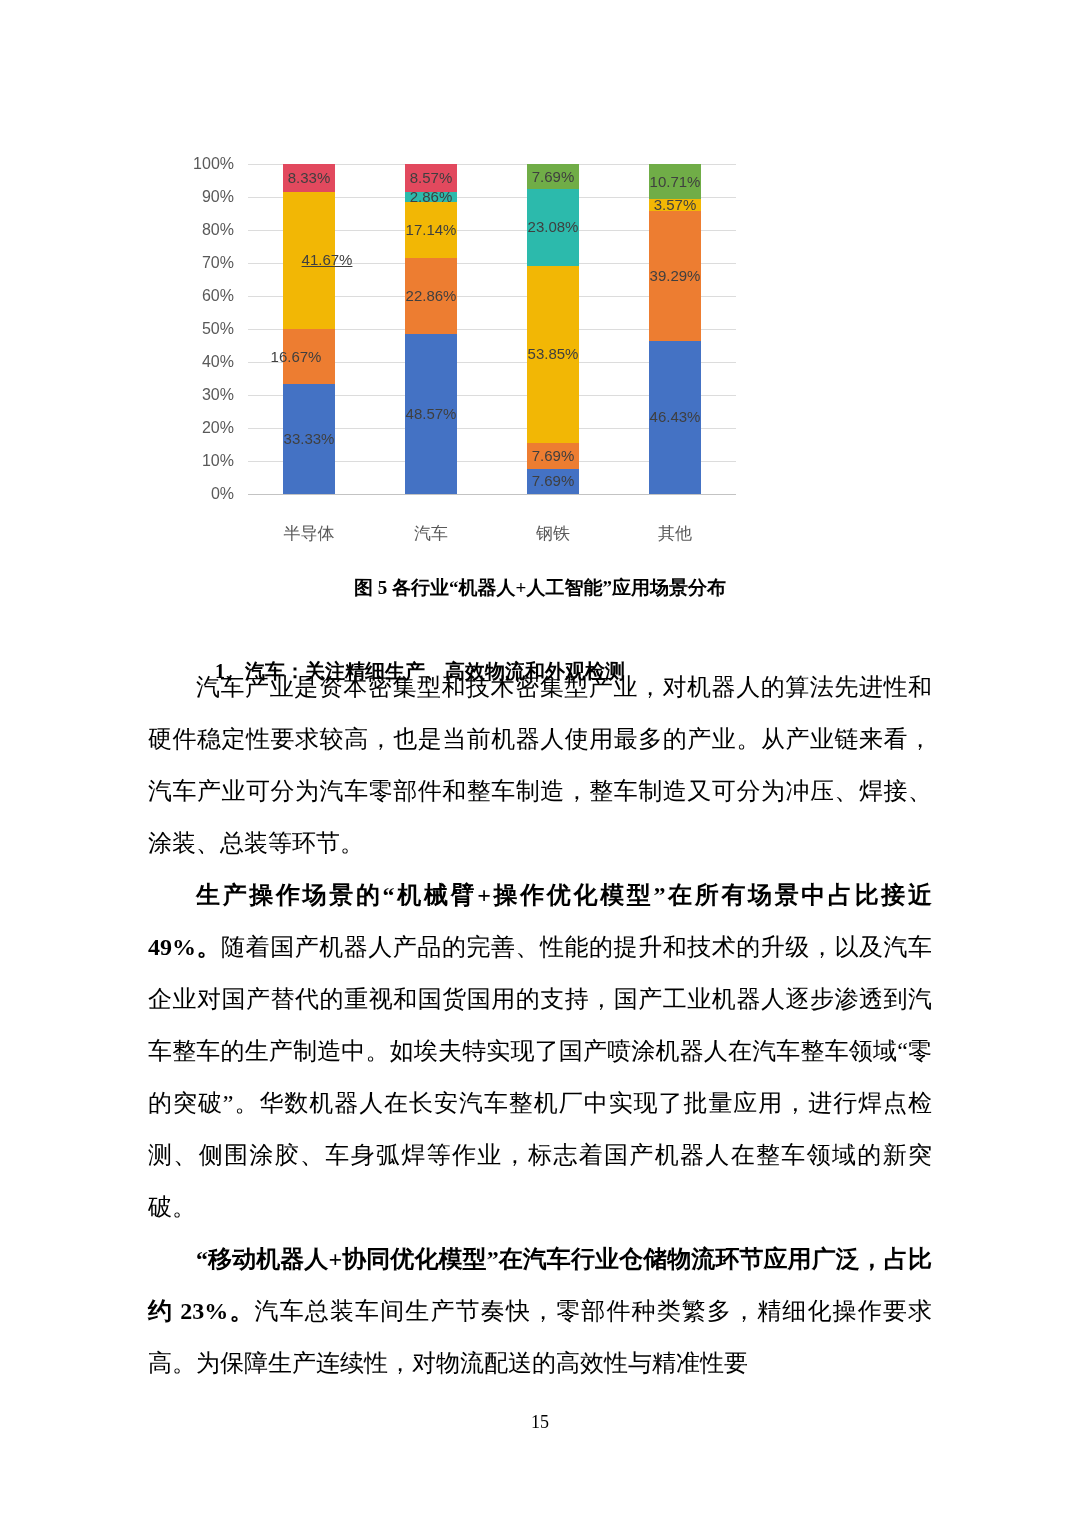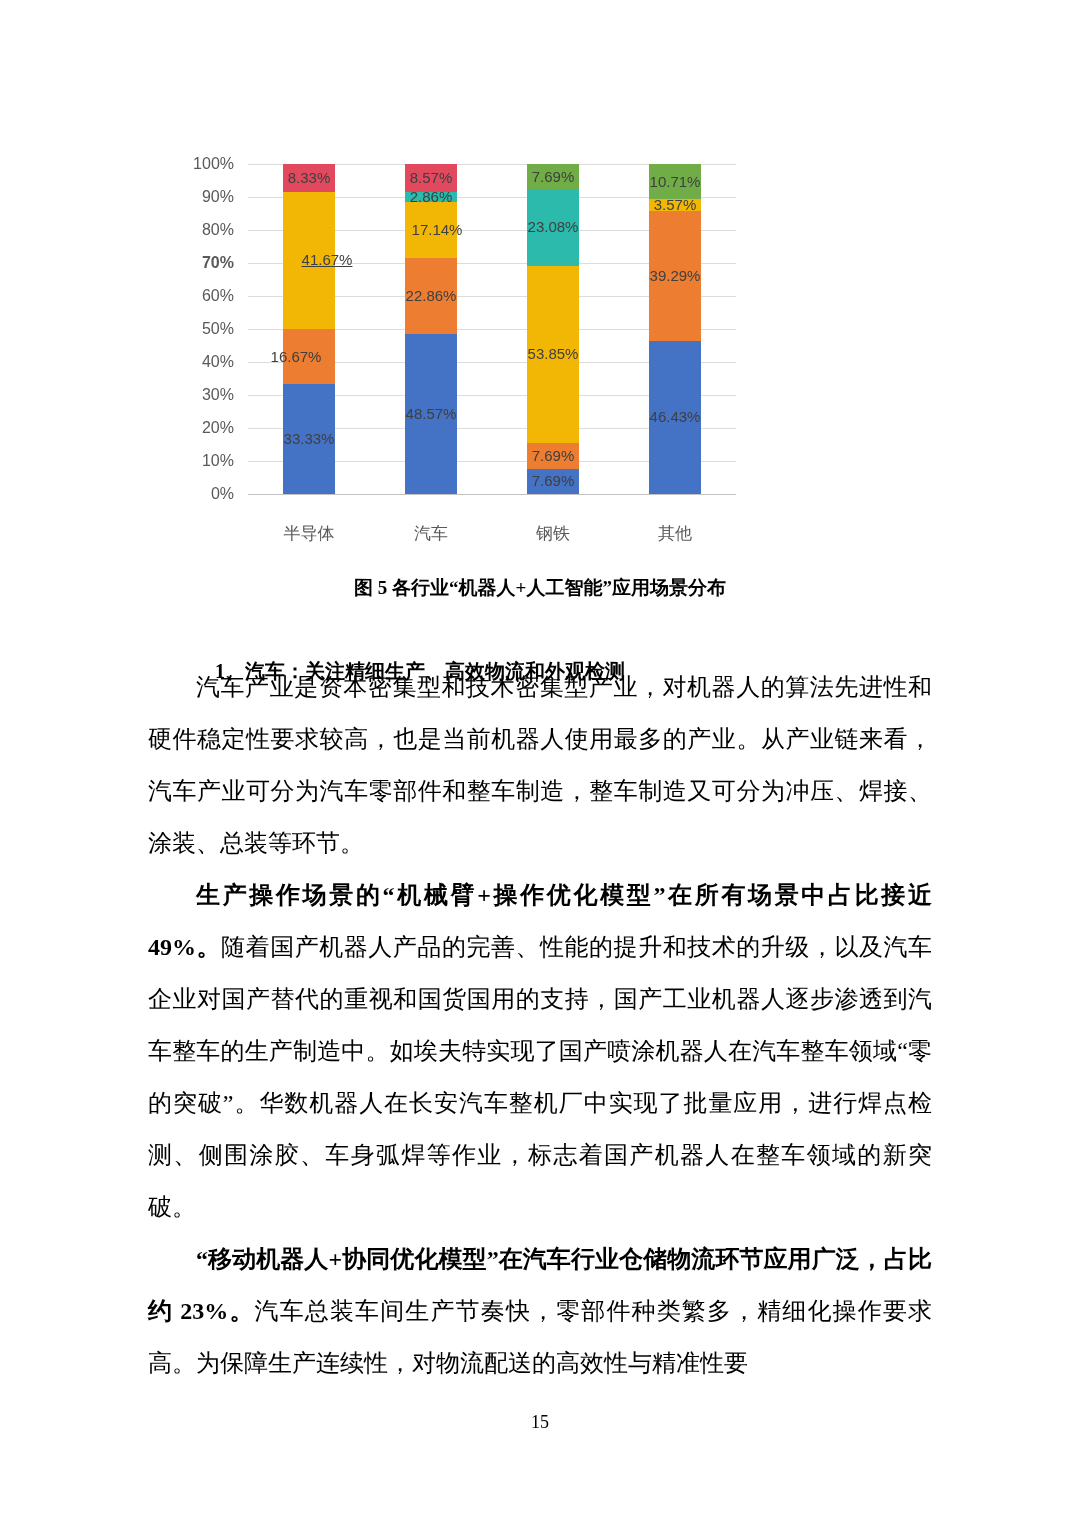--- a/index.html
+++ b/index.html
@@ -68,21 +68,21 @@
   }
 </style>
 </head>
 <body>
 
 <div class="chart-wrap">
   <div class="yaxis" id="yaxis">
       <div class="ytick" style="top: 8px;">100%</div>
       <div class="ytick" style="top: 41px;">90%</div>
       <div class="ytick" style="top: 74px;">80%</div>
-      <div class="ytick" style="top: 107px; font-weight: bold;">70%</div>
+      <div class="ytick" style="top: 107px;">70%</div>
       <div class="ytick" style="top: 140px;">60%</div>
       <div class="ytick" style="top: 173px;">50%</div>
       <div class="ytick" style="top: 206px;">40%</div>
       <div class="ytick" style="top: 239px;">30%</div>
       <div class="ytick" style="top: 272px;">20%</div>
       <div class="ytick" style="top: 305px;">10%</div>
       <div class="ytick" style="top: 338px;">0%</div>
     </div>
   <div class="plot" id="plot">
       <div class="gridline" style="top: 0px;"></div>
@@ -102,21 +102,21 @@
       <div class="seglabel" style="left: 48px; bottom: 127.494px;">16.67%</div>
       <div class="seg" style="left: 35px; bottom: 165px; width: 52px; height: 137.511px; background: rgb(242, 183, 5);"></div>
       <div class="seglabel" style="left: 79px; bottom: 223.755px; text-decoration: underline;">41.67%</div>
       <div class="seg" style="left: 35px; bottom: 302.511px; width: 52px; height: 27.489px; background: rgb(226, 73, 94);"></div>
       <div class="seglabel" style="left: 61px; bottom: 306.255px;">8.33%</div>
       <div class="seg" style="left: 157px; bottom: 0px; width: 52px; height: 160.281px; background: rgb(68, 114, 196);"></div>
       <div class="seglabel" style="left: 183px; bottom: 70.1405px;">48.57%</div>
       <div class="seg" style="left: 157px; bottom: 160.281px; width: 52px; height: 75.438px; background: rgb(237, 125, 49);"></div>
       <div class="seglabel" style="left: 183px; bottom: 188px; text-align: right;">22.86%</div>
       <div class="seg" style="left: 157px; bottom: 235.719px; width: 52px; height: 56.562px; background: rgb(242, 183, 5);"></div>
-      <div class="seglabel" style="left: 189px; bottom: 254px;">17.14%</div>
+      <div class="seglabel" style="left: 183px; bottom: 254px;">17.14%</div>
       <div class="seg" style="left: 157px; bottom: 292.281px; width: 52px; height: 9.438px; background: rgb(44, 186, 172);"></div>
       <div class="seglabel" style="left: 183px; bottom: 287px;">2.86%</div>
       <div class="seg" style="left: 157px; bottom: 301.719px; width: 52px; height: 28.281px; background: rgb(226, 73, 94);"></div>
       <div class="seglabel" style="left: 183px; bottom: 305.86px; text-align: center;">8.57%</div>
       <div class="seg" style="left: 279px; bottom: 0px; width: 52px; height: 25.377px; background: rgb(68, 114, 196);"></div>
       <div class="seglabel" style="left: 305px; bottom: 2.6885px;">7.69%</div>
       <div class="seg" style="left: 279px; bottom: 25.377px; width: 52px; height: 25.377px; background: rgb(237, 125, 49);"></div>
       <div class="seglabel" style="left: 305px; bottom: 28.0655px;">7.69%</div>
       <div class="seg" style="left: 279px; bottom: 50.754px; width: 52px; height: 177.705px; background: rgb(242, 183, 5);"></div>
       <div class="seglabel" style="left: 305px; bottom: 129.606px;">53.85%</div>

